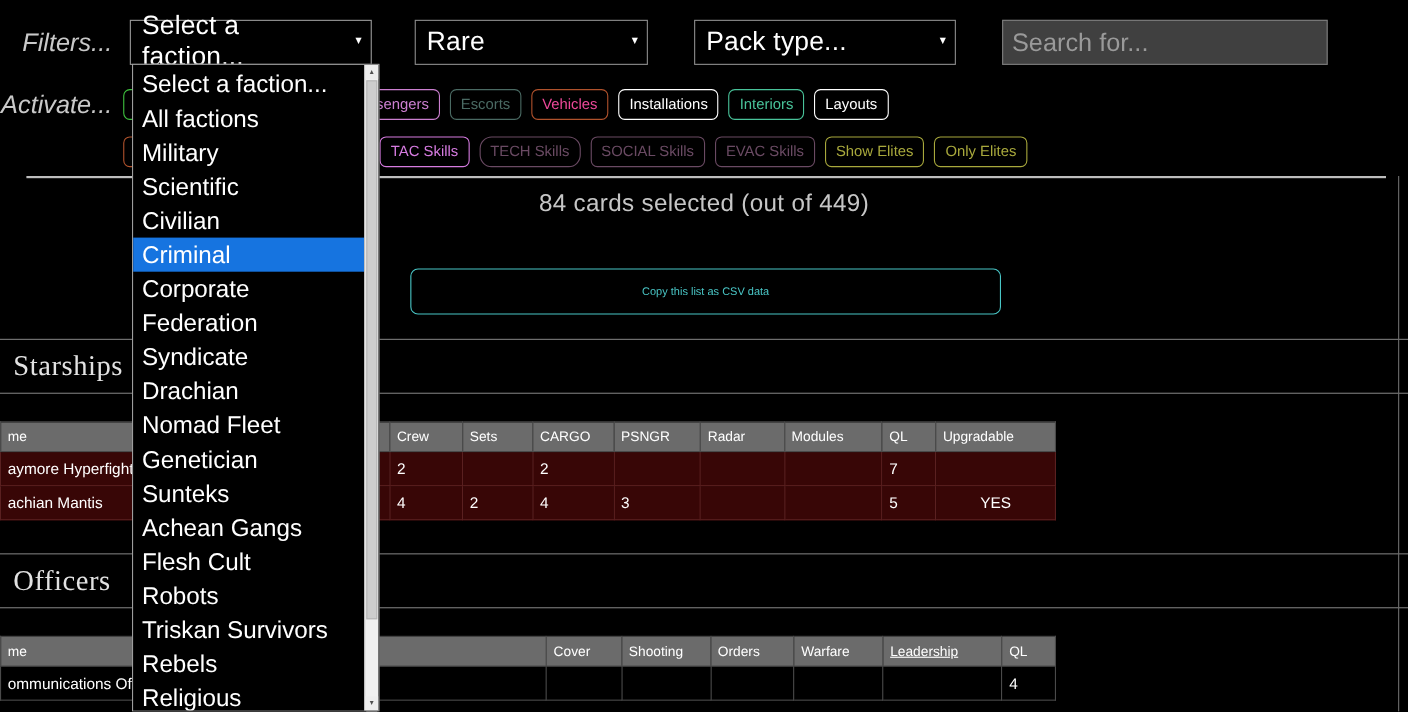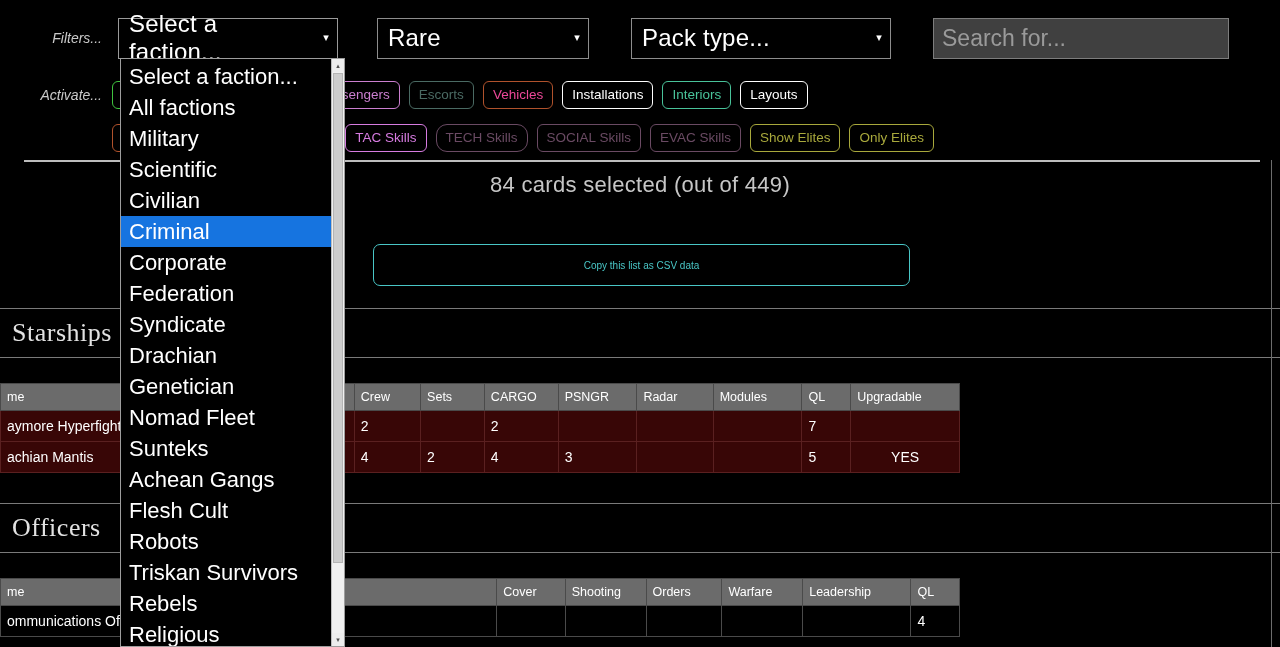--- a/index.html
+++ b/index.html
@@ -32,21 +32,21 @@
   }
   #filter-row-1 { top: 16px; height: 44px; }
   #filter-row-2 { top: 76px; height: 38px; }
   #filter-row-3 { top: 119px; height: 38px; }
 
   .row-label {
     width: 112px;
     text-align: right;
     padding-right: 10px;
     font-style: italic;
-    font-size: 14px;
+    font-size: 23px;
     color: #c9c9c9;
     box-sizing: border-box;
     white-space: nowrap;
     flex: 0 0 auto;
   }
 
   .sel {
     position: relative;
     box-sizing: border-box;
     height: 41px;
@@ -65,21 +65,21 @@
     position: absolute;
     right: 8px;
     top: 50%;
     transform: translateY(-55%);
     font-size: 11px;
     line-height: 1;
     color: #ffffff;
   }
   #select-faction { width: 220px; margin-left: 6px; border-color: #9a9a9a; }
   #select-rarity  { width: 212px; margin-left: 39px; }
-  #select-packtype{ width: 260px; margin-left: 42px; }
+  #select-packtype{ width: 238px; margin-left: 42px; }
 
   #search-input {
     box-sizing: border-box;
     height: 41px;
     width: 296px;
     margin-left: 42px;
     background: #404040;
     border: 1px solid #7d7d7d;
     color: #cfcfcf;
     font-size: 23px;
@@ -421,21 +421,21 @@
   <table class="tbl" id="table-officers">
     <thead>
         <tr>
           <th style="width: 148px;">me</th>
           <th style="width: 42px; text-align: left;">Rarity</th>
           <th style="width: 170px; text-align: left;">Faction</th>
           <th style="width: 42px; text-align: left;">Cover</th>
           <th style="width: 52px; text-align: left;">Shooting</th>
           <th style="width: 48px; text-align: left;">Orders</th>
           <th style="width: 52px; text-align: left;">Warfare</th>
-          <th style="width: 74px; text-align: left;">Leadership</th>
+          <th style="width: 74px; text-align: left; text-decoration: underline;">Leadership</th>
           <th style="width: 26px; text-align: left;">QL</th>
         </tr>
       </thead>
     <tbody>
         <tr class="row-black">
           <td>ommunications Officer</td>
           <td class="c-rare">Rare</td>
           <td></td>
           <td></td>
           <td></td>
@@ -459,22 +459,22 @@
         <div class="opt">Select a faction...</div>
         <div class="opt">All factions</div>
         <div class="opt">Military</div>
         <div class="opt">Scientific</div>
         <div class="opt">Civilian</div>
         <div class="opt selected">Criminal</div>
         <div class="opt">Corporate</div>
         <div class="opt">Federation</div>
         <div class="opt">Syndicate</div>
         <div class="opt">Drachian</div>
+        <div class="opt">Nomad Fleet</div>
         <div class="opt">Genetician</div>
-        <div class="opt">Nomad Fleet</div>
         <div class="opt">Sunteks</div>
         <div class="opt">Achean Gangs</div>
         <div class="opt">Flesh Cult</div>
         <div class="opt">Robots</div>
         <div class="opt">Triskan Survivors</div>
         <div class="opt">Rebels</div>
         <div class="opt">Religious</div>
       </div>
     <div id="dd-scrollbar">
       <div id="dd-sb-up">▴</div>

